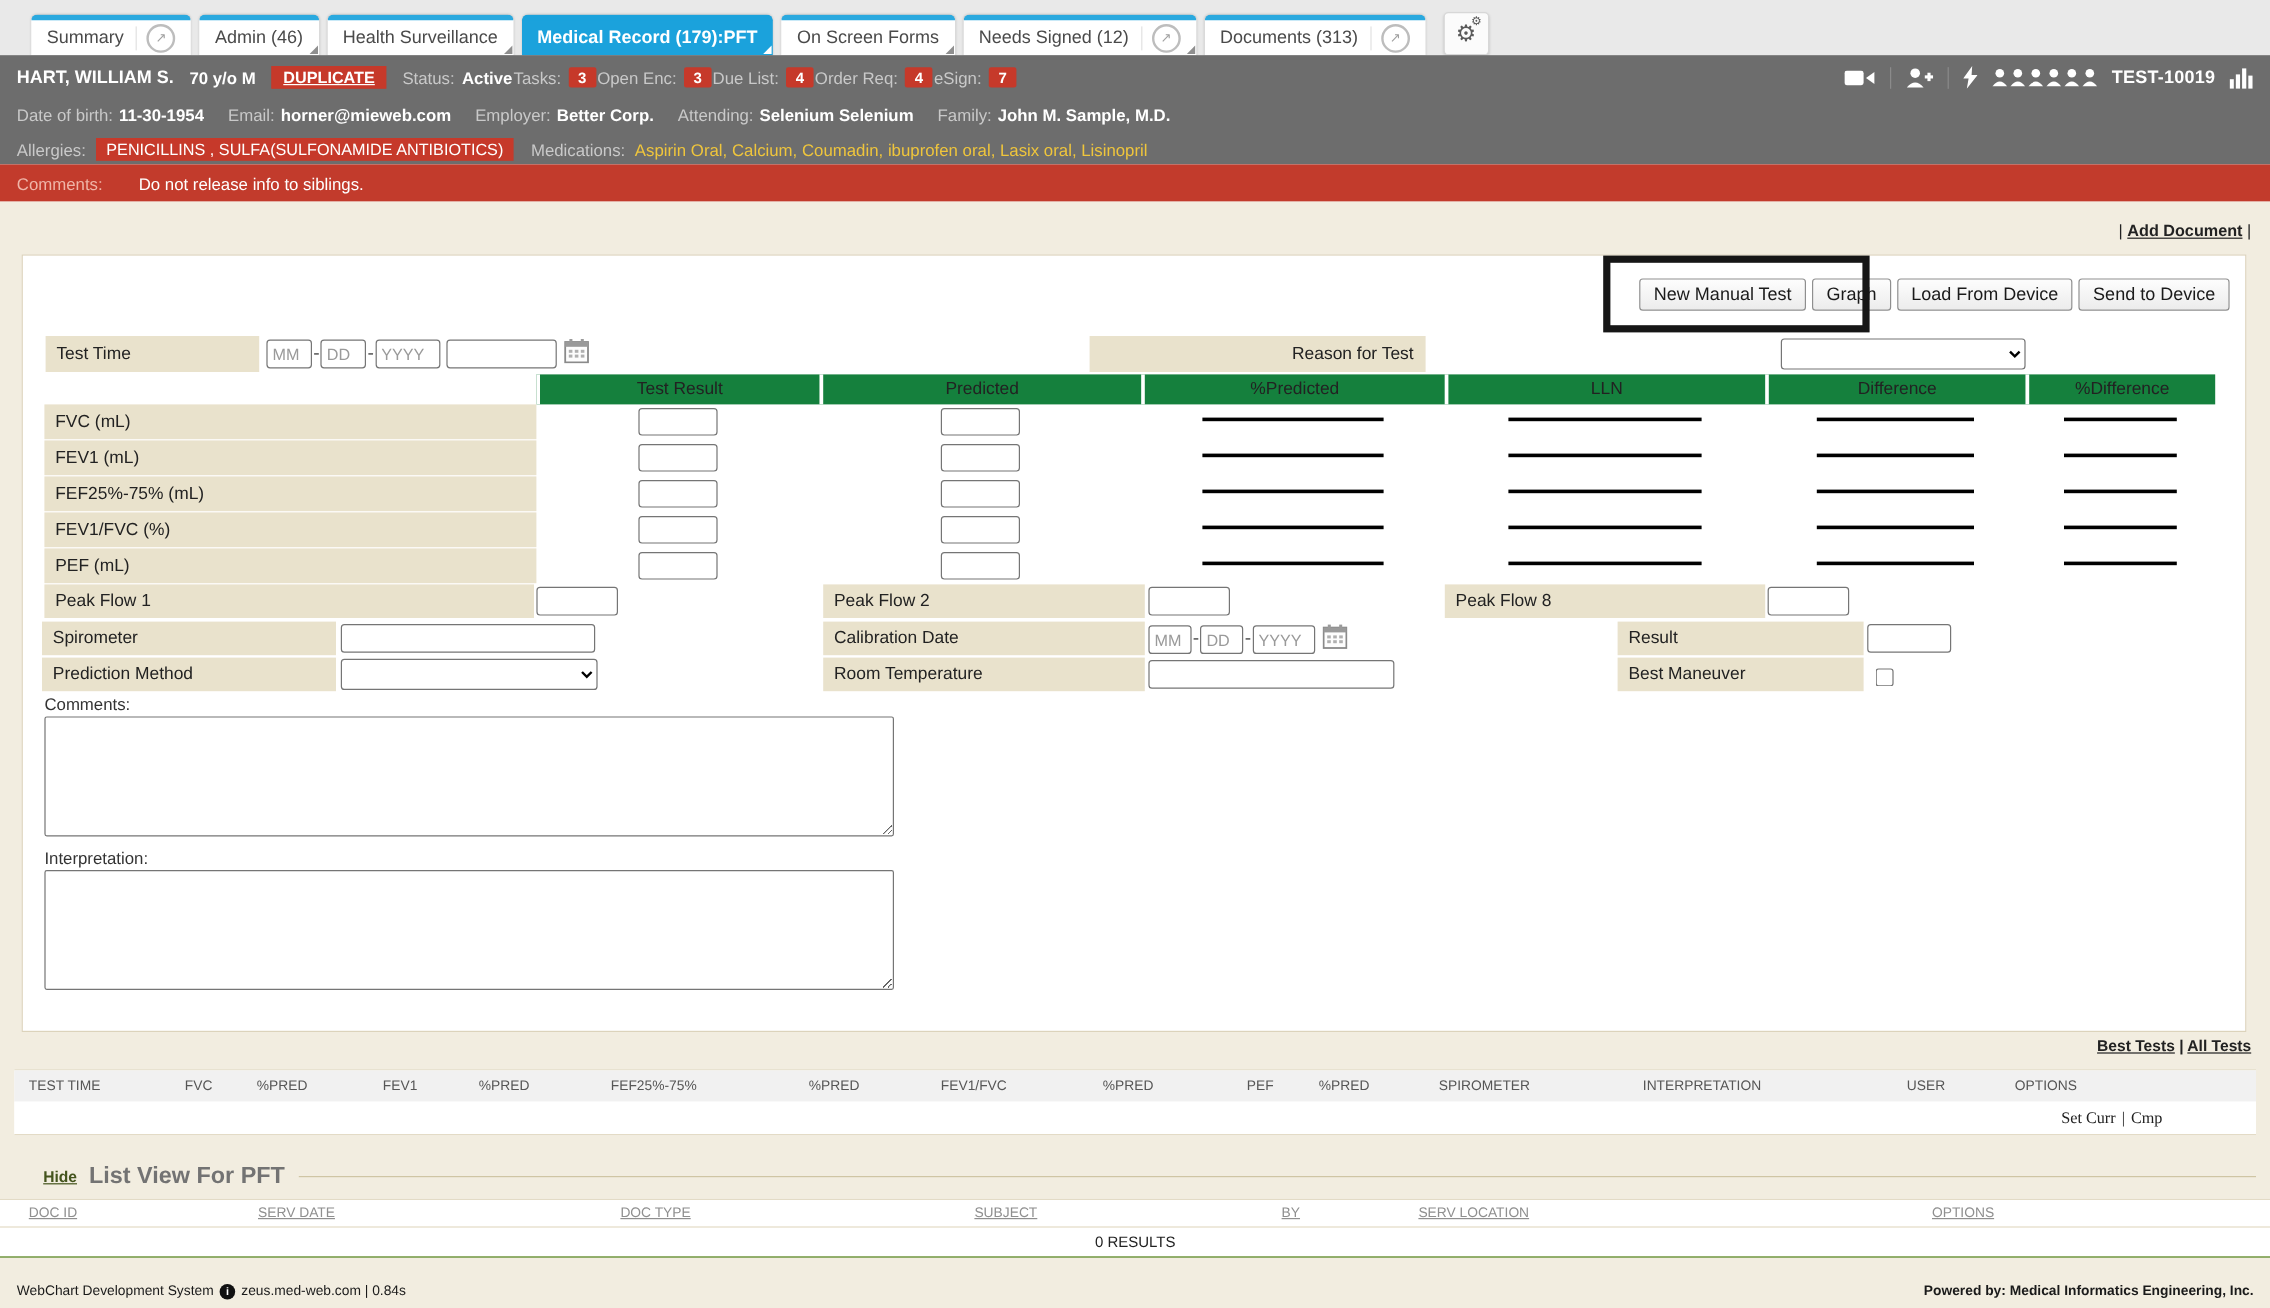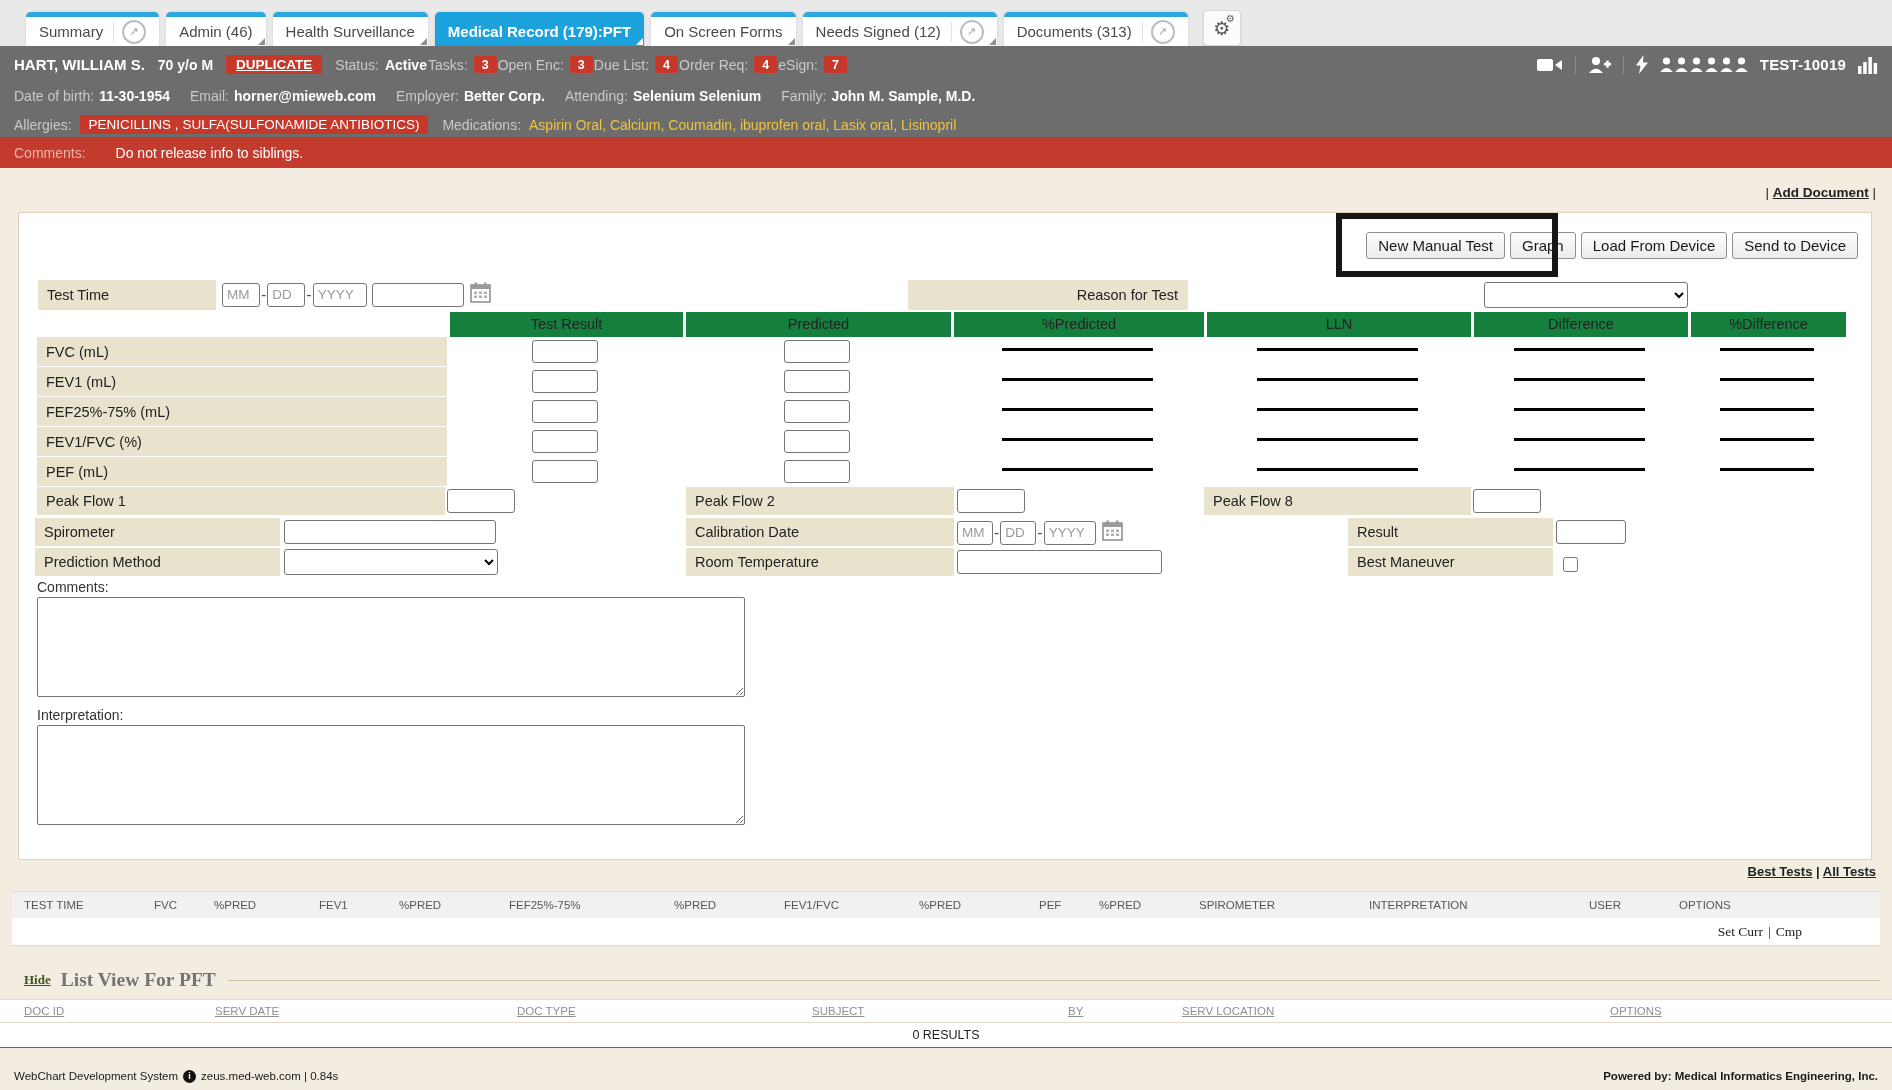--- a/index.html
+++ b/index.html
@@ -117,21 +117,21 @@
 
   .results-table{position:absolute;top:723px;left:12px;right:12px;background:#fff;
                  border-top:1px solid #e3dbc6;border-bottom:1px solid #e3dbc6;}
   .rt-head{display:flex;height:26px;background:#f1f1f1;align-items:center;font-size:11.5px;color:#565656;}
   .rt-head .hc{box-sizing:border-box;padding-left:2px;white-space:nowrap;}
   .rt-row{display:flex;height:27px;align-items:center;justify-content:flex-end;padding-right:78px;
           font-size:13.5px;color:#222;background:#fff;}
   .rt-row span{cursor:pointer;font-family:Liberation Serif, serif;}
 
   .listview{position:absolute;top:796px;left:0;right:0;}
-  .lv-title{display:flex;align-items:center;height:32px;padding-left:24px;font-family:Liberation Serif, serif;}
+  .lv-title{display:flex;align-items:center;height:32px;padding-left:36px;}
   .hide-link{font-size:13px;font-weight:bold;color:#44541d;text-decoration:underline;cursor:pointer;}
   .lv-text{margin-left:10px;font-size:19.5px;font-weight:bold;color:#737373;white-space:nowrap;text-align:center;}
   .lv-line{flex:1;border-top:1px solid #cfc5a4;margin:0 12px 0 12px;}
   .doc-table{margin-top:3px;background:#fff;border-top:1px solid #e3dbc6;}
   .dt-head{display:flex;height:22px;align-items:center;font-size:11.5px;color:#8f8f8f;}
   .dt-head .hc{box-sizing:border-box;text-decoration:underline;cursor:pointer;white-space:nowrap;}
   .dt-results{height:24px;display:flex;align-items:center;justify-content:center;font-size:12.5px;
               color:#222;border-top:1px solid #e3dbc6;border-bottom:1px solid #4d7c0f;}
 
   .footer{position:absolute;left:0;right:0;bottom:0;height:28px;display:flex;align-items:center;

